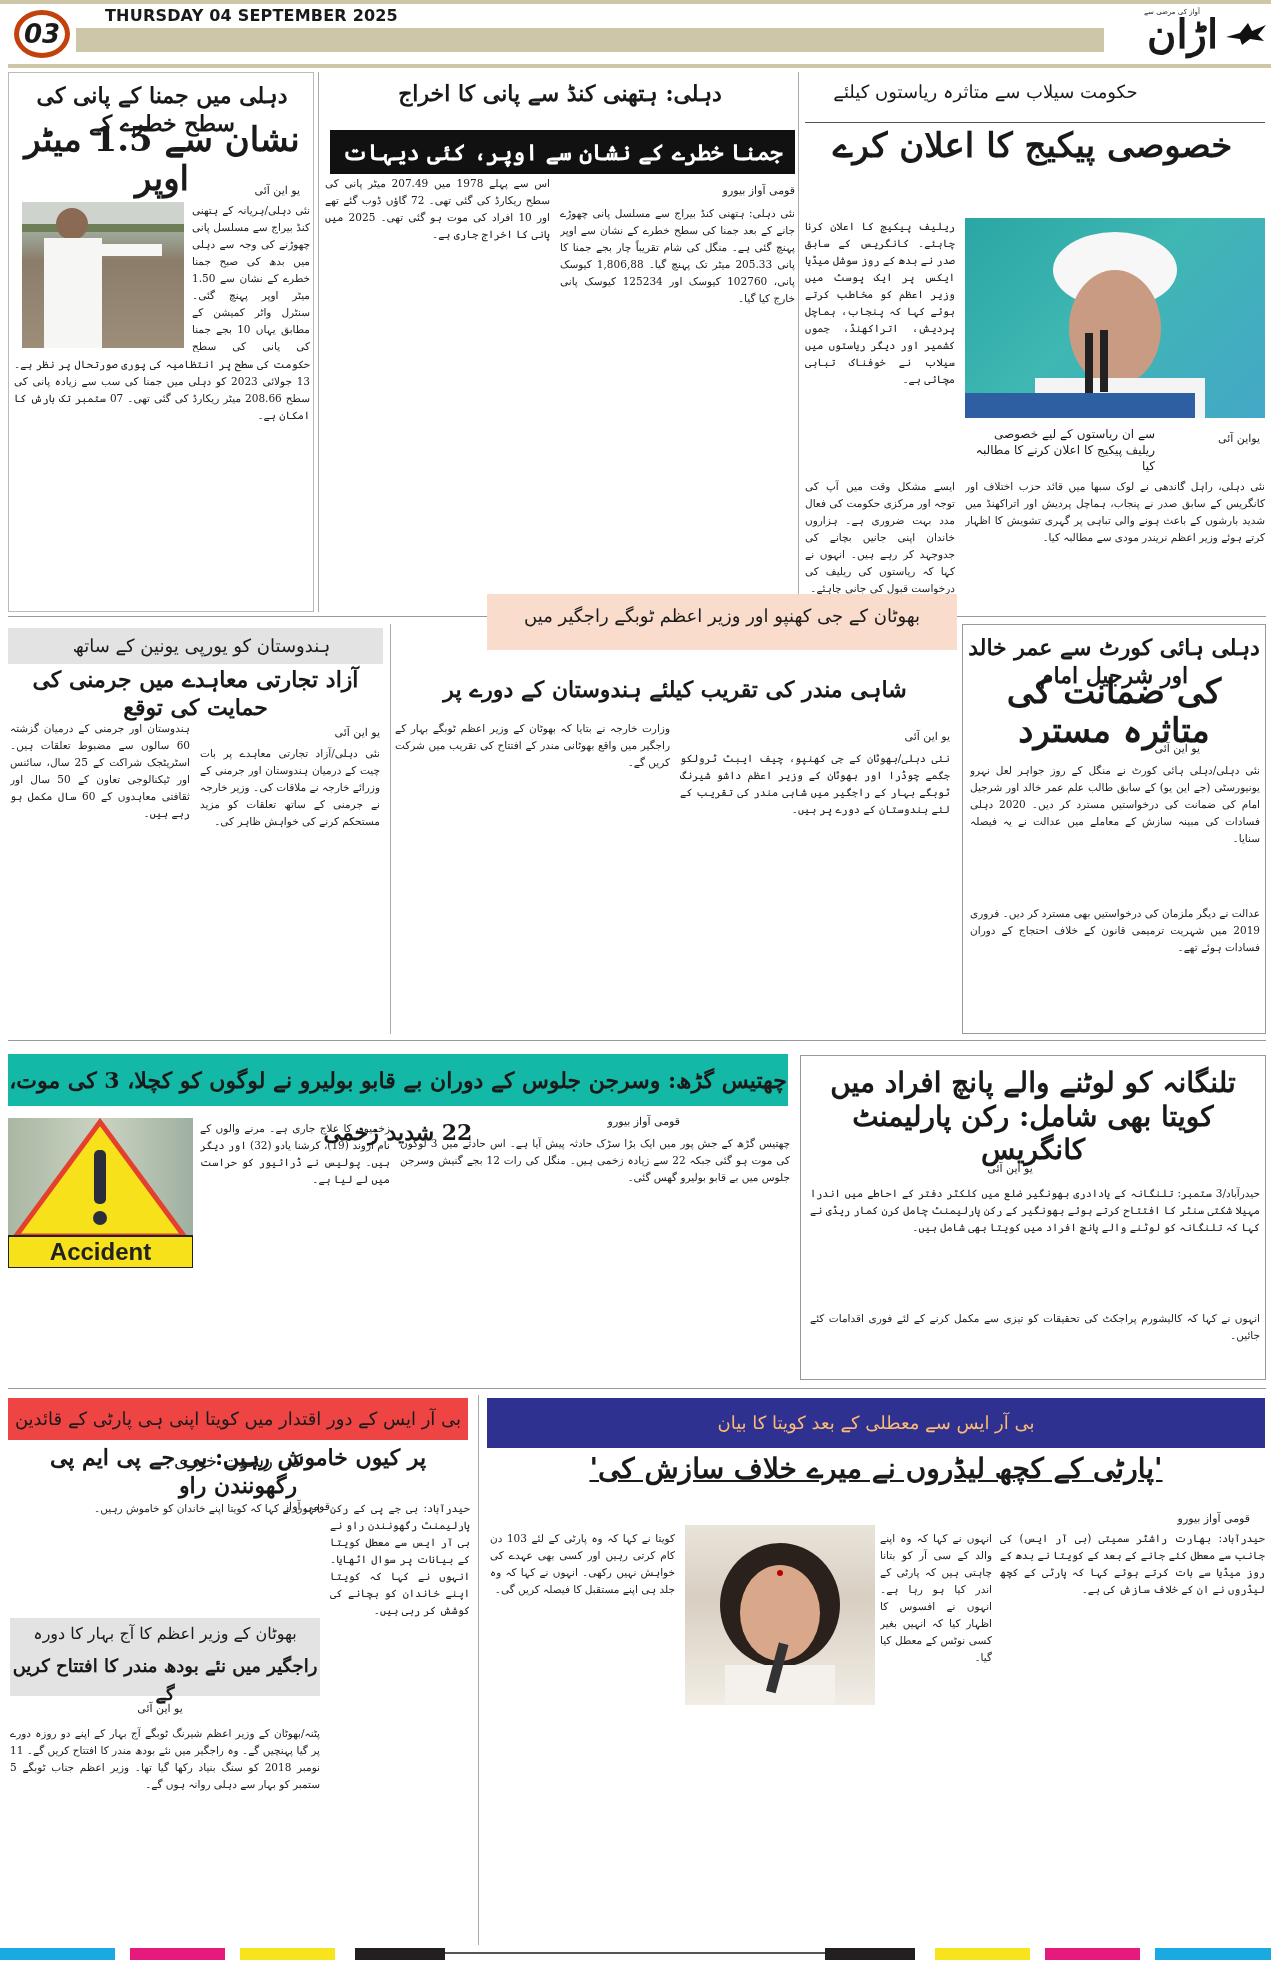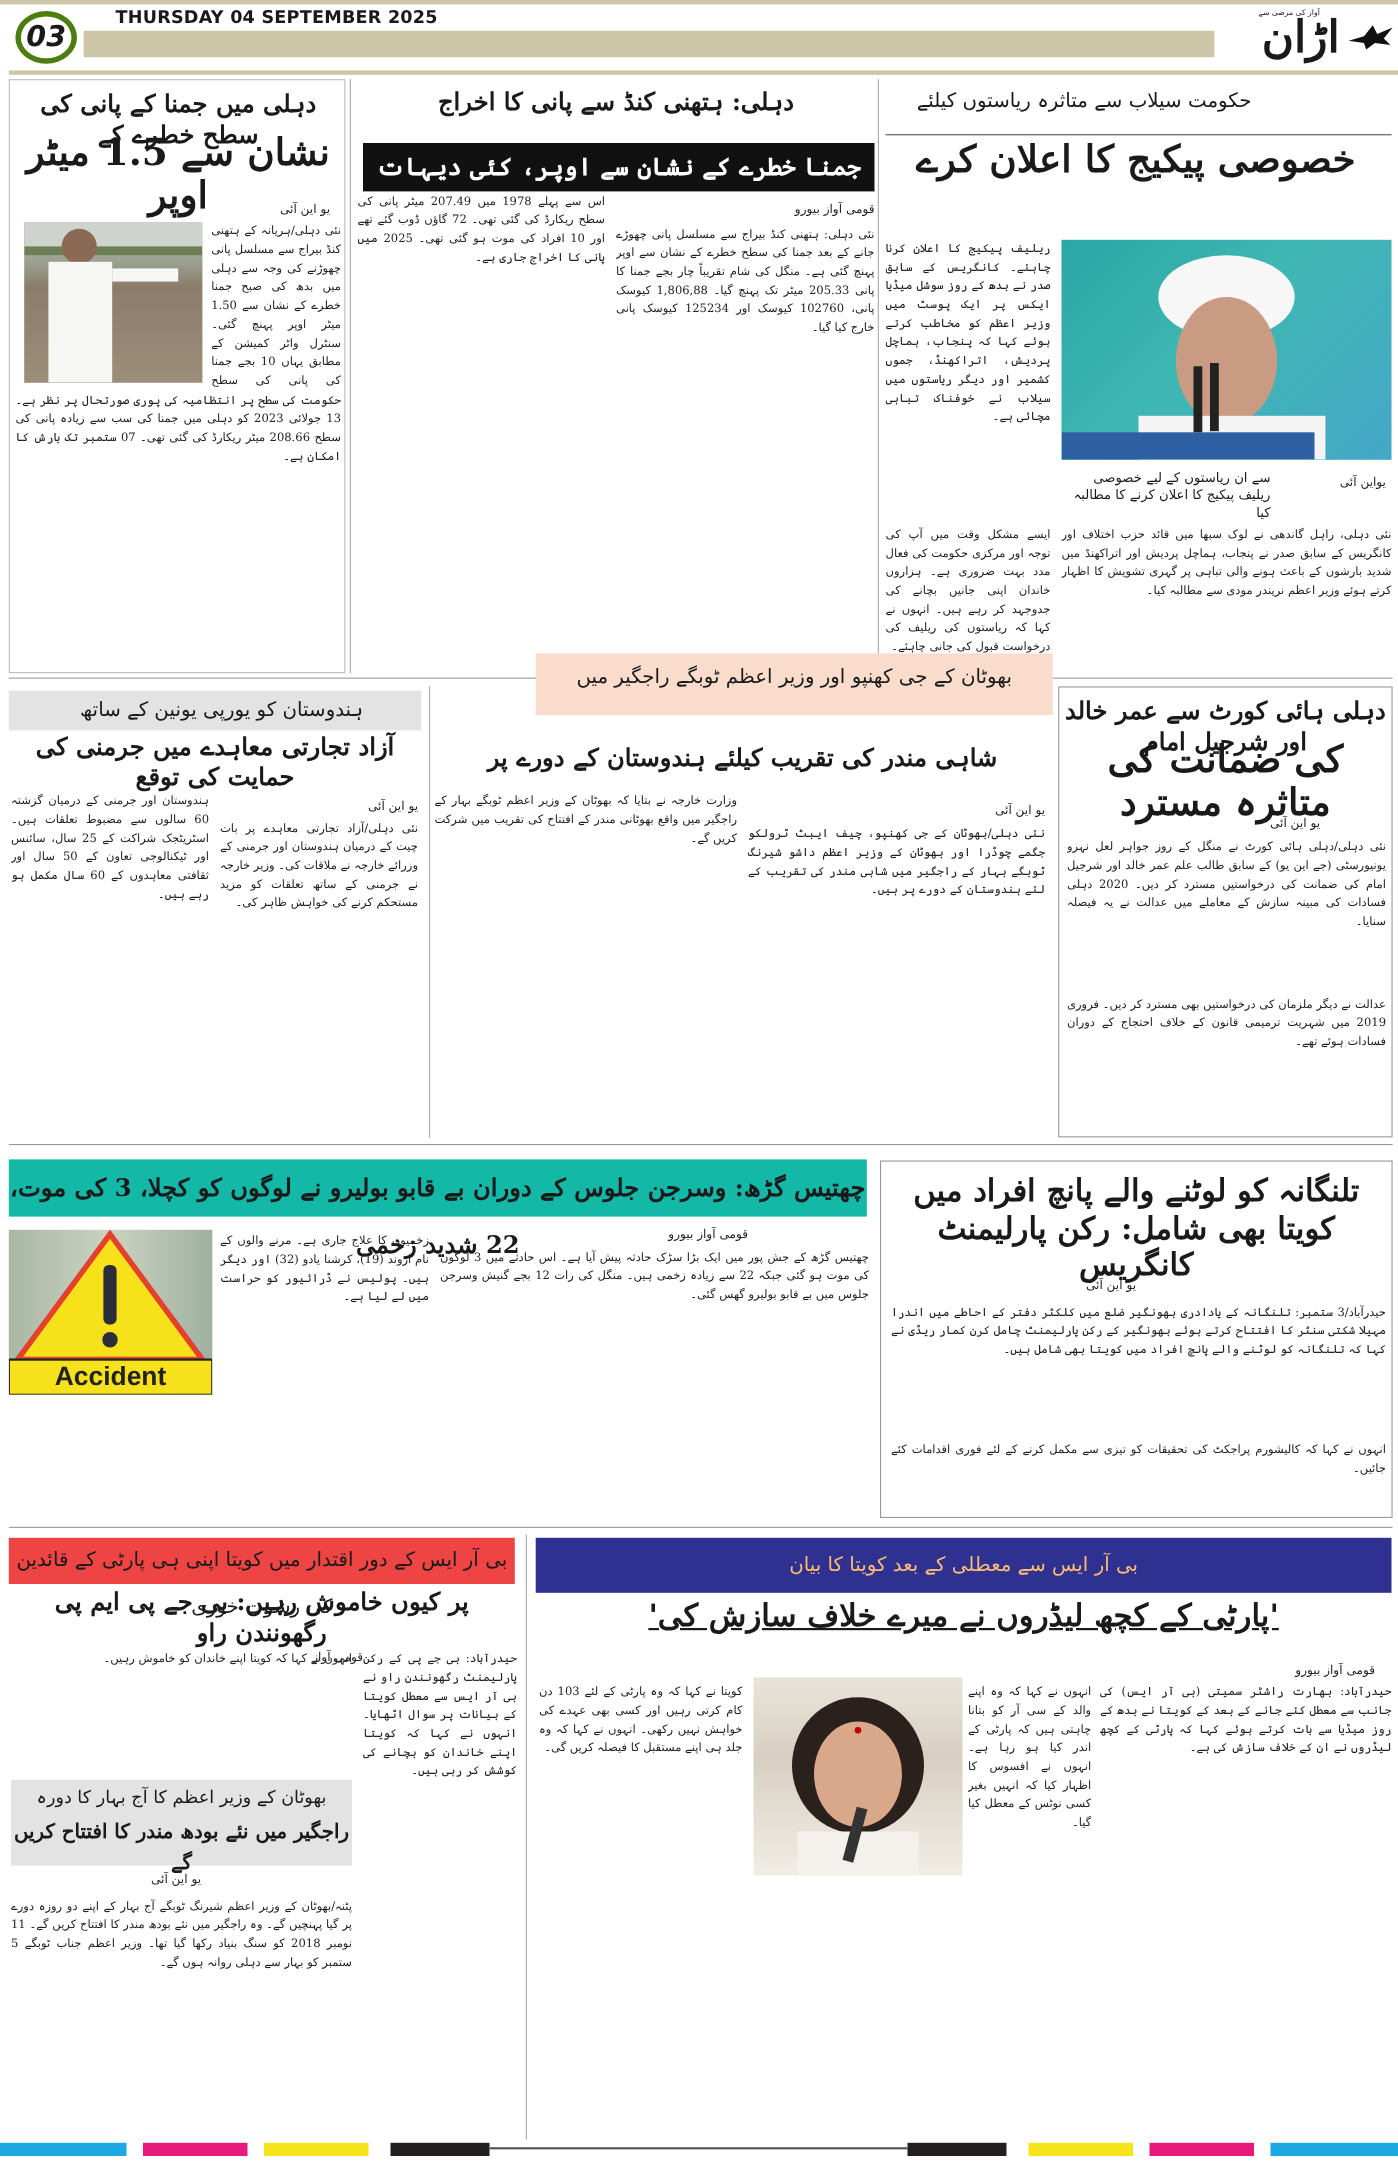--- a/index.html
+++ b/index.html
@@ -6,21 +6,21 @@
   html, body { width: 1271px; height: 1968px; background: #ffffff; overflow: hidden; }
   body { position: relative; font-family: "DejaVu Sans", sans-serif; color: #1a1a1a; }
 
   .abs { position: absolute; }
   .rtl { direction: rtl; text-align: right; }
   .center { text-align: center; }
 
   
   .mast-topline { left: 0; top: 0; width: 1271px; height: 4px; background: #cdc6a9; }
   .mast-bottomline { left: 8px; top: 64px; width: 1263px; height: 4px; background: #cdc6a9; }
-  .page-circle { left: 14px; top: 10px; width: 56px; height: 48px; border: 5px solid #4d7c0f; border-radius: 50%;
+  .page-circle { left: 14px; top: 10px; width: 56px; height: 48px; border: 5px solid #c2410c; border-radius: 50%;
     display:flex; align-items:center; justify-content:center; font: italic bold 26px "DejaVu Sans", sans-serif; }
   .date-text { left: 105px; top: 6px; font: bold 16px "DejaVu Sans", sans-serif; letter-spacing: 0.2px; }
   .mast-band { left: 76px; top: 28px; width: 1028px; height: 24px; background: #cdc6a9; }
   .logo { left: 1104px; top: 6px; width: 164px; height: 56px; display:flex; align-items:center; justify-content:flex-end; gap:6px; }
   .logo-word { font: bold 40px "DejaVu Serif", serif; line-height: 1; }
   .logo-sub { position:absolute; top:2px; left:40px; font-size: 7px; }
 
   
   .hl-xl { font: bold 34px "DejaVu Serif", serif; line-height: 1.15; }
   .hl-lg { font: bold 28px "DejaVu Serif", serif; line-height: 1.2; }

